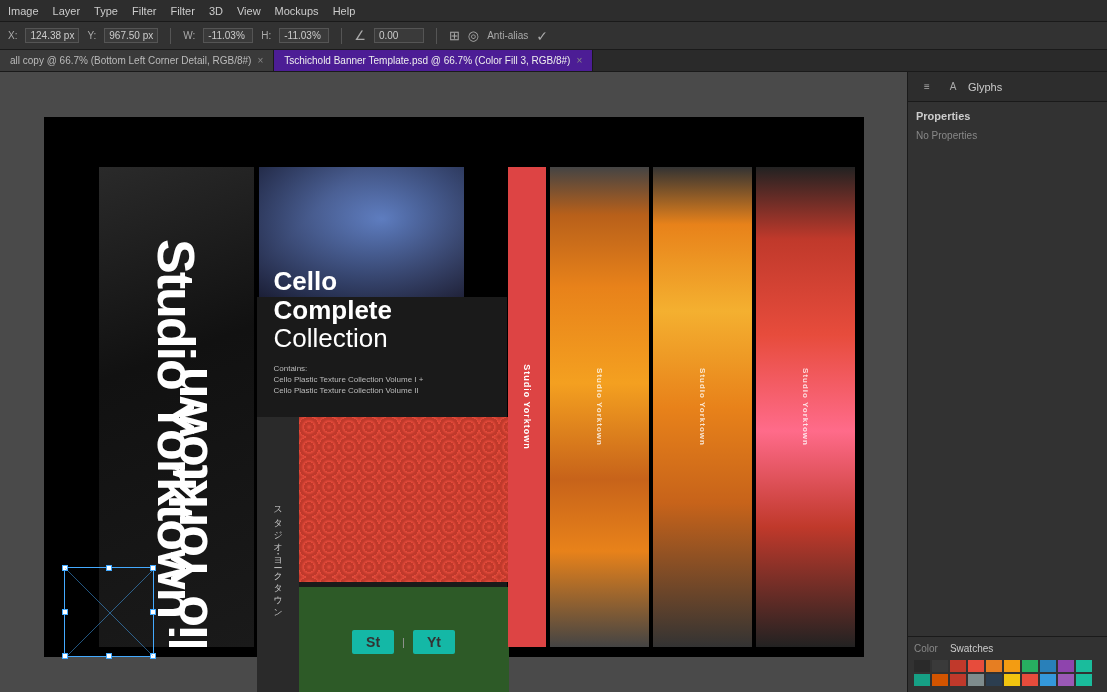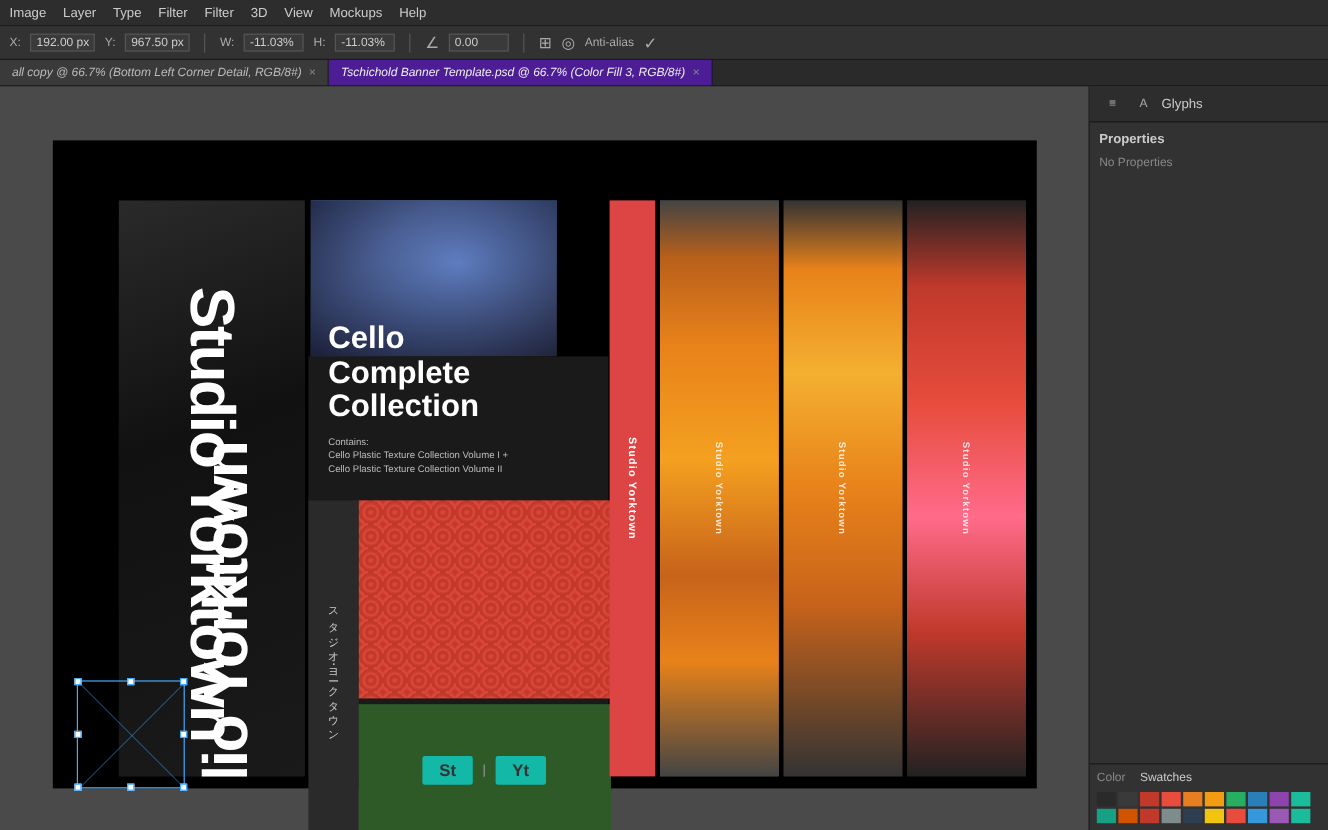--- a/index.html
+++ b/index.html
@@ -52,21 +52,20 @@
     .opt-icon { font-size: 13px; color: #aaa; cursor: pointer; }
     .opt-checkmark { color: #aaa; font-size: 14px; cursor: pointer; }
 
     
     #tab-bar {
       height: 22px;
       background: #2a2a2a;
       display: flex;
       align-items: center;
       border-bottom: 1px solid #1a1a1a;
-      font-style: italic;
     }
     .tab {
       height: 100%;
       padding: 0 10px;
       display: flex;
       align-items: center;
       font-size: 10px;
       color: #bbb;
       background: #3a3a3a;
       border-right: 1px solid #1a1a1a;
@@ -298,21 +297,21 @@
 
     
     .title-text {
       position: absolute;
       left: 218px;
       top: 140px;
       padding: 10px 12px;
     }
     .title-line1 { font-size: 26px; font-weight: 900; color: white; font-family: 'Arial Black', sans-serif; line-height: 1.1; }
     .title-line2 { font-size: 26px; font-weight: 900; color: white; font-family: 'Arial Black', sans-serif; line-height: 1.1; }
-    .title-line3 { font-size: 26px; font-weight: 700; color: white; font-family: 'Arial Black', sans-serif; line-height: 1.1; }
+    .title-line3 { font-size: 26px; font-weight: 400; color: white; font-family: 'Arial Black', sans-serif; line-height: 1.1; }
     .title-subtext { font-size: 8px; color: #bbb; margin-top: 10px; line-height: 1.4; }
 
     
     #right-panel {
       width: 200px;
       background: #323232;
       border-left: 1px solid #1a1a1a;
       display: flex;
       flex-direction: column;
     }
@@ -397,21 +396,21 @@
   <span class="menu-item">Filter</span>
   <span class="menu-item">Filter</span>
   <span class="menu-item">3D</span>
   <span class="menu-item">View</span>
   <span class="menu-item">Mockups</span>
   <span class="menu-item">Help</span>
 </div>
 
 <div id="options-bar">
   <span class="opt-label">X:</span>
-  <span class="opt-value">192.00 px</span>
+  <span class="opt-value">124.38 px</span>
   <span class="opt-label">Y:</span>
   <span class="opt-value">967.50 px</span>
   <span class="opt-sep"></span>
   <span class="opt-label">W:</span>
   <span class="opt-value">-11.03%</span>
   <span class="opt-label">H:</span>
   <span class="opt-value">-11.03%</span>
   <span class="opt-sep"></span>
   <span class="opt-icon">∠</span>
   <span class="opt-value">0.00</span>

